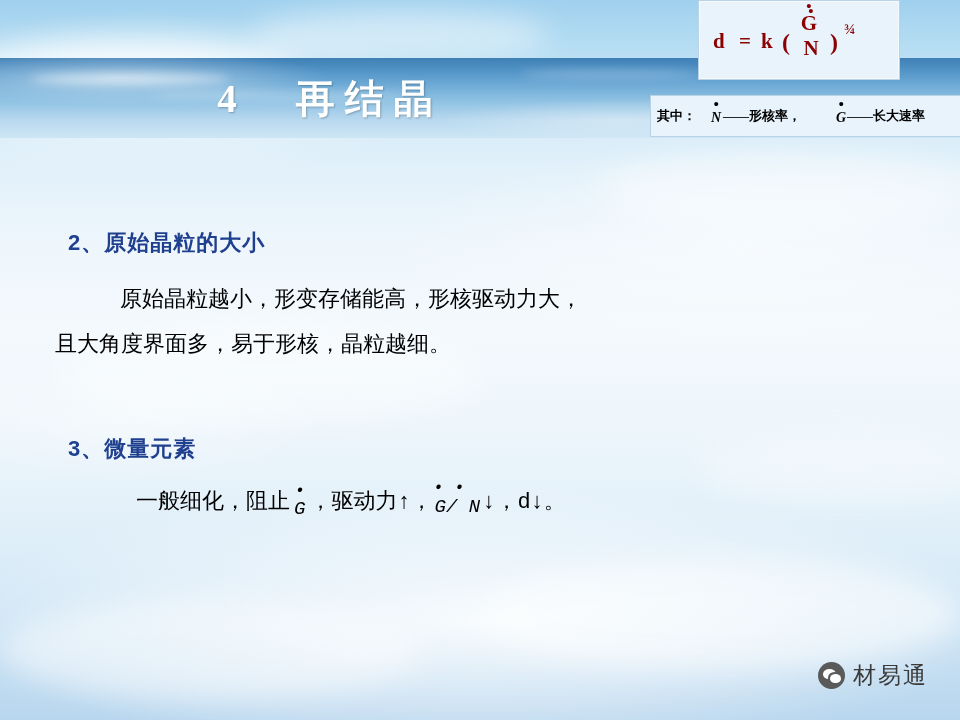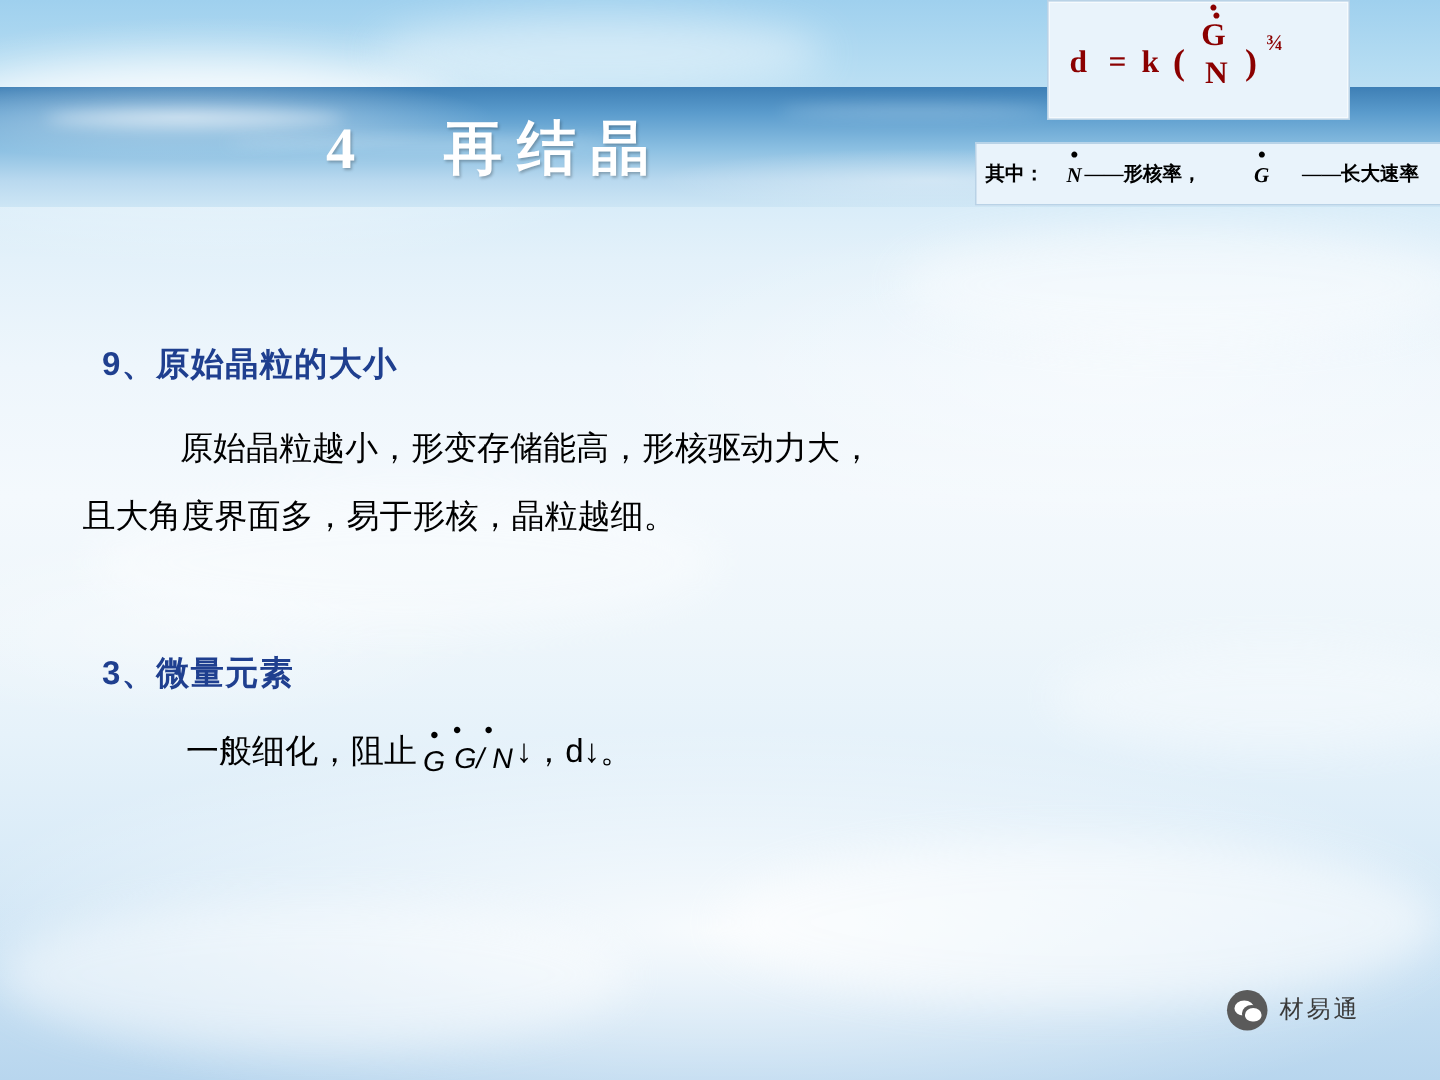--- a/index.html
+++ b/index.html
@@ -96,21 +96,21 @@
     color:#000;font-weight:bold;font-size:13px;
     font-family:"Liberation Serif", serif;
     display:flex;align-items:center;
   }
   .fl-text{position:absolute;left:6px;top:11px;}
   .fl-n{position:absolute;left:60px;top:14px;font-style:italic;font-size:14px;}
   .fl-n .dot-over{top:-10px;}
   .fl-mid{position:absolute;left:72px;top:11px;}
   .fl-g{position:absolute;left:185px;top:14px;font-style:italic;font-size:14px;}
   .fl-g .dot-over{top:-10px;}
-  .fl-end{position:absolute;left:196px;top:11px;margin-left:21px;}
+  .fl-end{position:absolute;left:196px;top:11px;}
 
   
   .heading-red{
     position:absolute;left:38px;top:158px;
     font-family:"Liberation Sans", sans-serif;
     font-size:25px;font-weight:bold;color:#cc0000;
     letter-spacing:1px;white-space:nowrap;
   }
   .sub-head-2{
     position:absolute;left:68px;top:228px;
@@ -128,22 +128,22 @@
     font-family:"Liberation Serif", serif;
     font-size:22px;color:#000;white-space:nowrap;
   }
   .sub-head-3{
     position:absolute;left:68px;top:434px;
     font-family:Liberation Sans, sans-serif;
     font-size:22px;font-weight:bold;color:#1f3f8f;
     letter-spacing:1px;white-space:nowrap;
   }
   .para-3{
-    position:absolute;left:124px;top:486px;
-    font-family:Liberation Sans, sans-serif;
+    position:absolute;left:136px;top:486px;
+    font-family:Liberation Mono, monospace;
     font-size:22px;color:#000;white-space:nowrap;
     display:flex;align-items:baseline;
   }
   .inline-gdot{
     display:inline-block;position:relative;
     font-style:italic;font-size:19px;padding:0 4px;top:6px;
   }
   .inline-gdot .dot-over{top:-11px;font-size:16px;}
   .inline-gn{
     display:inline-block;position:relative;
@@ -166,21 +166,21 @@
     content:"";position:absolute;left:5px;top:7px;width:13px;height:10px;
     border-radius:50% 50% 45% 45%;background:#ffffff;
   }
   .wechat-icon::after{
     content:"";position:absolute;left:12px;top:12px;width:11px;height:9px;
     border-radius:50% 50% 45% 45%;background:#ffffff;
     box-shadow:-1px -1px 0 1px #5a5a5a;
   }
   .wechat-label{
     font-family:"Liberation Serif", serif;
-    font-size:16px;color:#3a3a3a;letter-spacing:2px;white-space:nowrap;
+    font-size:23px;color:#3a3a3a;letter-spacing:2px;white-space:nowrap;
   }
 </style>
 </head>
 <body>
 
 <div class="slide">
   <div class="cloud c1"></div>
   <div class="cloud c2"></div>
   <div class="cloud c3"></div>
   <div class="cloud c4"></div>
@@ -224,31 +224,32 @@
       <span>N</span>
     </span>
     <span class="fl-mid">——形核率，</span>
     <span class="fl-g">
       <span class="dot-over">•</span>
       <span>G</span>
     </span>
     <span class="fl-end">——长大速率</span>
   </div>
 
-  <div class="sub-head-2">9、原始晶粒的大小</div>
+  <div class="sub-head-2">2、原始晶粒的大小</div>
   <div class="para-1">原始晶粒越小，形变存储能高，形核驱动力大，</div>
   <div class="para-2">且大角度界面多，易于形核，晶粒越细。</div>
   <div class="sub-head-3">3、微量元素</div>
 
   <div class="para-3">
     <span>一般细化，阻止</span>
     <span class="inline-gdot">
       <span class="dot-over">•</span>
       <span>G</span>
     </span>
+    <span>，驱动力↑，</span>
     <span class="inline-gn">
       <span class="dd dd-left">•</span>
       <span class="dd dd-right">•</span>
       <span>G/ N</span>
     </span>
     <span>↓，d↓。</span>
   </div>
 
   <div class="wechat">
     <div class="wechat-icon"></div>

